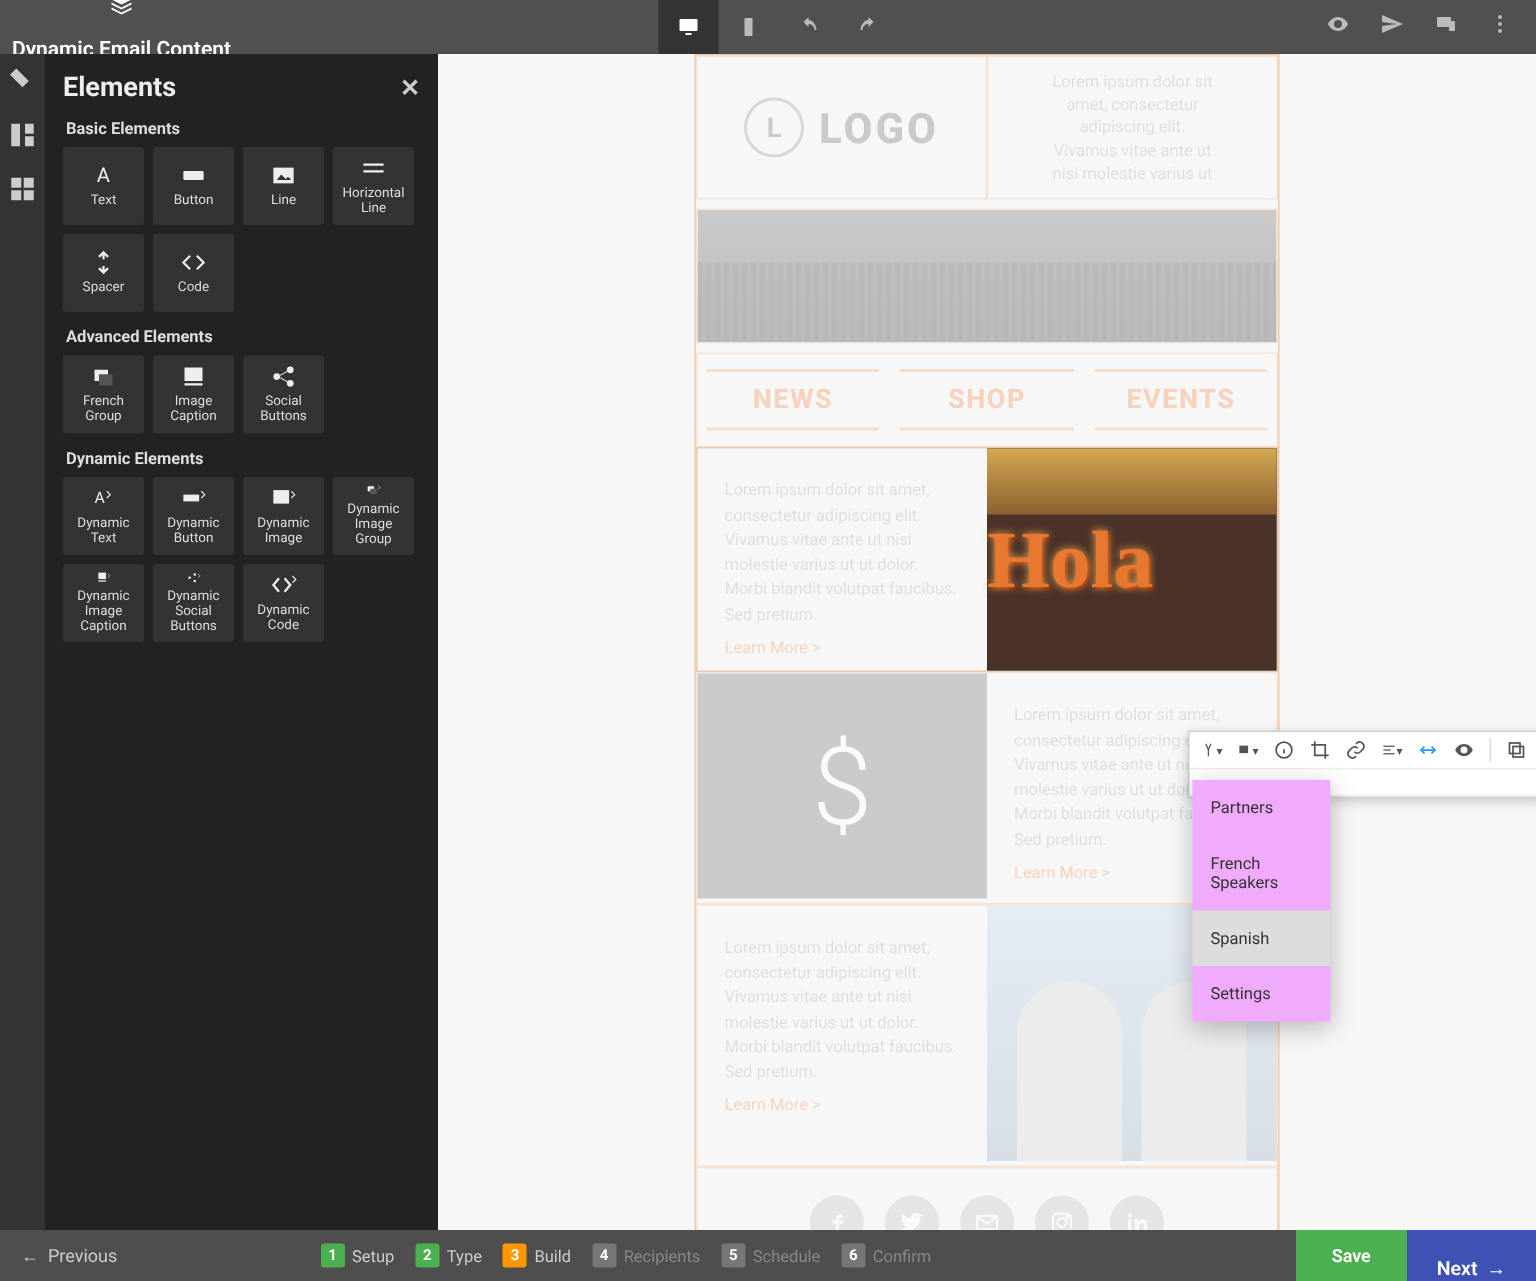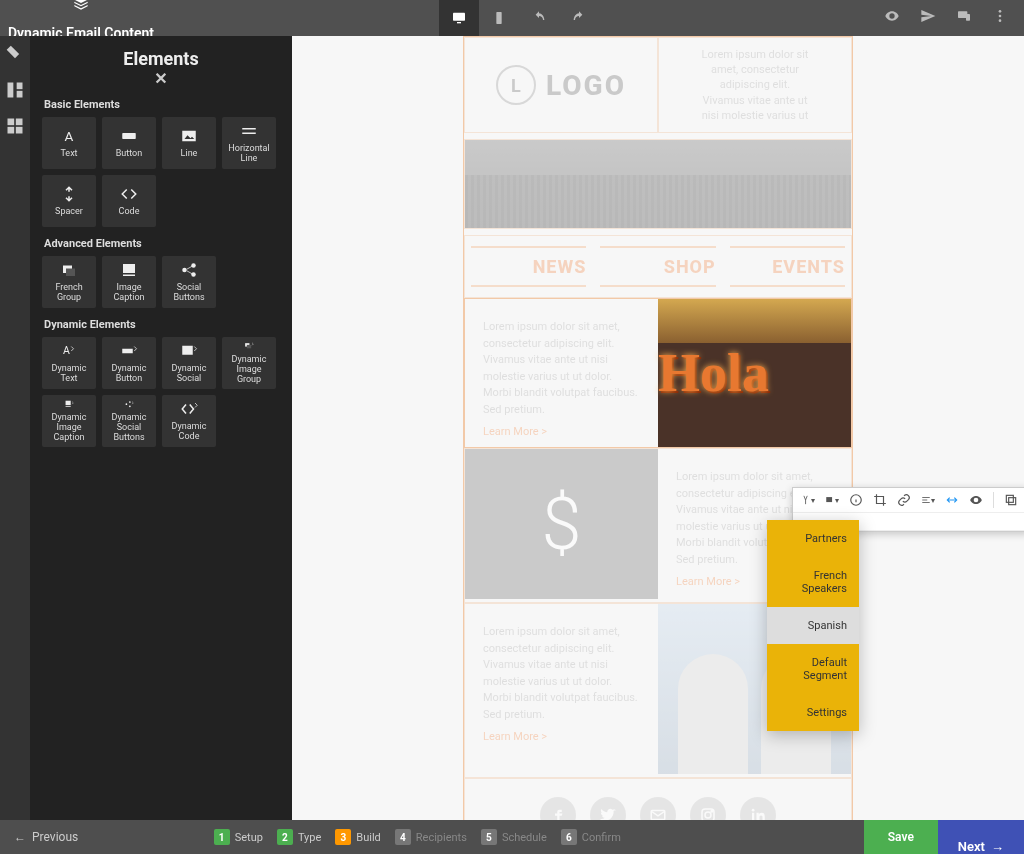--- a/index.html
+++ b/index.html
@@ -14,21 +14,21 @@
 .topbar .device-tab.active { background:#333; color:#fff; }
 .topbar .right { margin-left: auto; display: flex; align-items: center; gap: 20px; padding-right: 16px; color:#bbb; }
 .topbar svg { width:16px; height:16px; }
 
 
 .leftrail { position: absolute; top:36px; left:0; bottom:34px; width:30px; background:#333; display:flex; flex-direction:column; align-items:center; padding-top:8px; gap:16px; color:#ccc; }
 .leftrail .rail-item { width:20px; height:20px; display:flex; align-items:center; justify-content:center; }
 
 
 .leftpanel { position:absolute; top:36px; left:30px; bottom:34px; width:262px; background:#222; color:#eee; padding:12px 12px; overflow:auto; }
-.leftpanel h1 { font-size:18px; font-weight:700; display:flex; align-items:center;flex-direction:column; }
+.leftpanel h1 { font-size:18px; font-weight:700; display:flex; justify-content:space-between; align-items:center; }
 .leftpanel .close { font-size:16px; color:#ccc; }
 .section-title { font-size:11px; font-weight:700; margin:10px 0 6px 2px; color:#ddd; }
 .tiles { display:flex; flex-wrap:wrap; gap:6px; }
 .tile { width:54px; height:52px; background:#333; border-radius:2px; display:flex; flex-direction:column; align-items:center; justify-content:center; gap:4px; font-size:9px; text-align:center; color:#ddd; padding:4px 2px; line-height:1.1; }
 .tile svg { width:18px; height:18px; fill:#eee; }
 
 
 .canvas-wrap { position:absolute; top:36px; left:292px; right:0; bottom:34px; background:#f7f7f7; overflow:hidden; }
 .canvas { width:720px; margin:0 auto; position:relative; height:100%; }
 .faded { opacity:0.4; pointer-events:none; }
@@ -37,21 +37,21 @@
 .cell { border:1px solid #f2c9a8; }
 .logo-row { height:96px; }
 .logo-box { width:50%; display:flex; align-items:center; justify-content:center; gap:10px; }
 .logo-svg { width:40px; height:40px; border:2px solid #aaa; border-radius:50%; display:flex; align-items:center; justify-content:center; color:#888; font-weight:700; font-size:18px; }
 .logo-text { color:#888; font-weight:800; font-size:28px; letter-spacing:2px; }
 .lorem-box { width:50%; display:flex; align-items:center; justify-content:center; text-align:center; color:#bbb; font-size:11px; padding:0 40px; line-height:1.4; }
 .hero { height:90px; background:#7a7a7a; margin:6px 0; position:relative; overflow:hidden; }
 .hero-inner { width:100%; height:100%; background:linear-gradient(#888,#666); display:flex; align-items:flex-end; }
 .hero-crowd { width:100%; height:60%; background:repeating-linear-gradient(90deg,#555,#555 3px,#666 3px,#666 6px); opacity:0.7; }
 .nav-row { display:flex; gap:14px; padding:10px 0; }
-.nav-btn { flex:1; border-top:2px solid #f4b88a; border-bottom:2px solid #f4b88a; text-align:right; padding:8px 0; color:#f4a06c; font-weight:800; font-size:18px; letter-spacing:1px; }
+.nav-btn { flex:1; border-top:2px solid #f4b88a; border-bottom:2px solid #f4b88a; text-align:center; padding:8px 0; color:#f4a06c; font-weight:800; font-size:18px; letter-spacing:1px; }
 .content-row { display:flex; height:150px; }
 .content-text { width:50%; padding:20px 18px; color:#bbb; font-size:11px; line-height:1.5; }
 .learn-more { color:#f4a06c; font-size:11px; margin-top:6px; display:block; }
 .content-img { width:50%; background:#888; position:relative; }
 .hola-img { width:100%; height:100%; background:#4a3228; display:flex; align-items:center; justify-content:flex-start; position:relative; }
 .hola-text { font-family:cursive; font-size:54px; font-weight:700; color:#e87830; text-shadow:0 0 6px #ffb050, 2px 2px 0 #802000; }
 .hola-sky { position:absolute; top:0; left:0; right:0; height:30%; background:linear-gradient(#d4a850,#8a6030); }
 .selected { outline:2px solid #2196F3; outline-offset:-2px; position:relative; z-index:5; opacity:1 !important; }
 .dollar-box { width:50%; background:#888; display:flex; align-items:center; justify-content:center; height:150px; }
 .dollar { font-size:72px; color:#fff; font-weight:300; }
@@ -62,21 +62,21 @@
 .social-row { display:flex; justify-content:center; gap:14px; padding:18px 0; }
 .social-icon { width:36px; height:36px; border-radius:50%; background:#ccc; display:flex; align-items:center; justify-content:center; color:#fff; font-weight:700; font-size:16px; }
 
 
 .float-toolbar { position:absolute; top:451px; left:500px; width:238px; background:#fff; border:1px solid #ccc; box-shadow:0 2px 8px rgba(0,0,0,0.2); z-index:20; }
 .ft-row { display:flex; align-items:center; padding:4px 8px; gap:10px; border-bottom:1px solid #eee; }
 .ft-icon { width:14px; height:14px; display:flex; align-items:center; justify-content:center; color:#555; font-size:12px; }
 .ft-icon svg { width:14px; height:14px; }
 
 
-.dropdown { position:absolute; top:484px; left:475px; width:92px; background:#eab308; box-shadow:0 4px 16px rgba(0,0,0,0.25); z-index:25;text-align:right; }
+.dropdown { position:absolute; top:484px; left:503px; width:92px; background:#f0abfc; box-shadow:0 4px 16px rgba(0,0,0,0.25); z-index:25; }
 .dropdown-item { padding:12px 12px; font-size:11px; color:#333; }
 .dropdown-item.selected-item { background:#ddd; }
 
 
 .bottombar { position:absolute; bottom:0; left:0; right:0; height:34px; background:#4e4e4e; display:flex; align-items:center; color:#ccc; font-size:12px; }
 .back { padding:0 14px; display:flex; align-items:center; gap:6px; }
 .steps { margin:0 auto; display:flex; gap:14px; align-items:center; }
 .step { display:flex; align-items:center; gap:5px; font-size:11px; }
 .step-num { width:16px; height:16px; border-radius:2px; display:flex; align-items:center; justify-content:center; font-size:10px; font-weight:700; color:#fff; }
 .step.done .step-num { background:#4CAF50; }
@@ -252,21 +252,21 @@
           <rect x="3" y="9" width="14" height="6"></rect>
           <path d="M19 6l3 3-3 3" stroke="#eee" fill="none"></path>
         </svg>
         <span>Dynamic Button</span>
       </div>
     <div class="tile">
         <svg viewBox="0 0 24 24">
           <rect x="3" y="5" width="14" height="12"></rect>
           <path d="M19 6l3 3-3 3" stroke="#eee" fill="none"></path>
         </svg>
-        <span>Dynamic Social</span>
+        <span>Dynamic Image</span>
       </div>
     <div class="tile">
         <svg viewBox="0 0 24 24">
           <rect x="3" y="5" width="10" height="8"></rect>
           <rect x="7" y="9" width="10" height="8" fill="#555"></rect>
           <path d="M19 4l3 3-3 3" stroke="#eee" fill="none"></path>
         </svg>
         <span>Dynamic Image Group</span>
       </div>
     <div class="tile">
@@ -450,21 +450,20 @@
           </svg>
         </span>
     </div>
     <div class="ft-row" style="height:18px;"></div>
   </div>
 
   <div class="dropdown">
     <div class="dropdown-item">Partners</div>
     <div class="dropdown-item">French Speakers</div>
     <div class="dropdown-item selected-item">Spanish</div>
-    <div class="dropdown-item">Default Segment</div>
     <div class="dropdown-item">Settings</div>
   </div>
 </div>
 
 <div class="bottombar">
   <div class="back">
     <span>←</span>
     <span>Previous</span>
   </div>
   <div class="steps">

